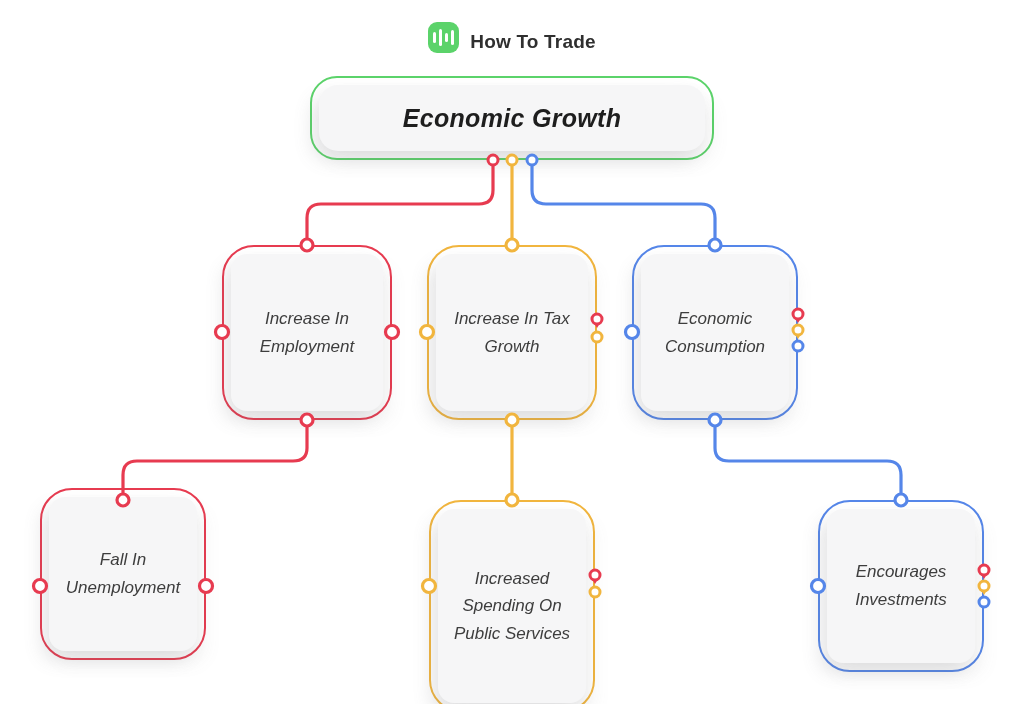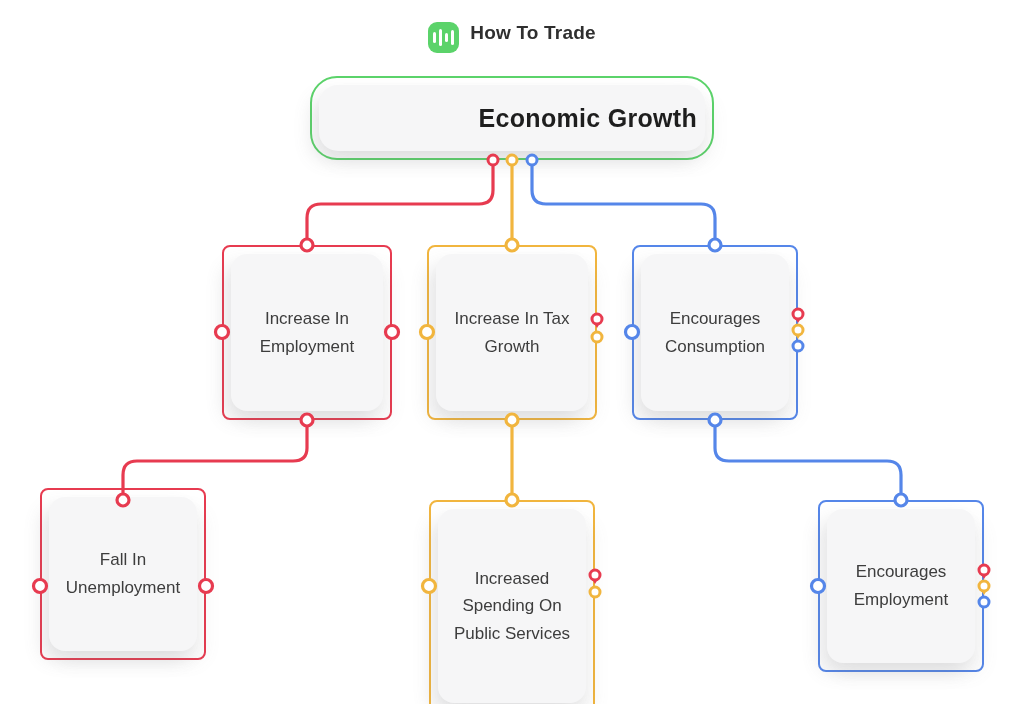--- a/index.html
+++ b/index.html
@@ -4,49 +4,49 @@
 <style>
   html,body{margin:0;padding:0;}
   body{
     width:1024px;height:704px;position:relative;overflow:hidden;
     background:#ffffff;
     font-family:"Liberation Sans", sans-serif;
   }
   
   .header{
     position:absolute;top:22px;left:0;width:100%;
-    display:flex;justify-content:center;align-items:flex-start;gap:11px;
+    display:flex;justify-content:center;align-items:flex-end;gap:11px;
   }
   .logo{
     width:31px;height:31px;border-radius:9px;background:var(--c-green);
     display:flex;align-items:center;justify-content:center;gap:2.5px;
   }
   .logo .bar{width:3.5px;background:#ffffff;border-radius:2px;}
   .logo .bar:nth-child(1){height:11px;}
   .logo .bar:nth-child(2){height:17px;}
   .logo .bar:nth-child(3){height:9px;}
   .logo .bar:nth-child(4){height:15px;}
   .header-title{
     font-size:19px;font-weight:600;color:#2f2f2f;letter-spacing:.2px;
   }
   
   .node{
     position:absolute;box-sizing:border-box;background:#ffffff;
-    border:2.5px solid #ccc;border-radius:8px;
+    border:2.5px solid #ccc;border-radius:32px;
   }
   .node-green{border-color:var(--c-green);border-radius:27px;}
   .node-red{border-color:var(--c-red);}
   .node-yellow{border-color:var(--c-yellow);}
   .node-blue{border-color:var(--c-blue);}
   .node-card{
     position:absolute;inset:7px;border-radius:16px;
     background:var(--c-cardBg);
     box-shadow:-8px 10px 18px rgba(110,110,120,.16), 8px 12px 18px rgba(110,110,120,.08);
-    display:flex;align-items:center;justify-content:flex-end;
-    text-align:center;padding:8px;box-sizing:border-box;
+    display:flex;align-items:center;justify-content:center;
+    text-align:center;padding:8px;box-sizing:border-box;font-style:italic;
   }
   .node-root .node-card{border-radius:19px;}
   .node-label{
     font-size:17px;line-height:1.62;color:var(--c-textBody);font-weight:400;
   }
   .root-label{
     font-size:25px;font-weight:700;color:var(--c-textDark);letter-spacing:.3px;
   }
   
   .overlay{
@@ -88,39 +88,39 @@
 </div>
 
 <div class="node node-yellow" style="left:427px;top:245px;width:170px;height:175px">
   <div class="node-card">
     <div class="node-label">Increase In Tax Growth</div>
   </div>
 </div>
 
 <div class="node node-blue" style="left:632px;top:245px;width:166px;height:175px">
   <div class="node-card">
-    <div class="node-label">Encourages Consumption</div>
+    <div class="node-label">Economic Consumption</div>
   </div>
 </div>
 
 <div class="node node-red" style="left:40px;top:488px;width:166px;height:172px">
   <div class="node-card">
     <div class="node-label">Fall In Unemployment</div>
   </div>
 </div>
 
 <div class="node node-yellow" style="left:429px;top:500px;width:166px;height:212px">
   <div class="node-card">
     <div class="node-label">Increased Spending On Public Services</div>
   </div>
 </div>
 
 <div class="node node-blue" style="left:818px;top:500px;width:166px;height:172px">
   <div class="node-card">
-    <div class="node-label">Encourages Employment</div>
+    <div class="node-label">Encourages Investments</div>
   </div>
 </div>
 
 <svg class="overlay" viewBox="0 0 1024 704">
 
   <path class="link s-red" d="M493 160 V190 Q493 204 479 204 H321 Q307 204 307 218 V243"></path>
   <path class="link s-yellow" d="M512 160 V243"></path>
   <path class="link s-blue" d="M532 160 V190 Q532 204 546 204 H701 Q715 204 715 218 V243"></path>
 
   <path class="link s-red" d="M307 422 V448 Q307 461 293 461 H137 Q123 461 123 475 V498"></path>

